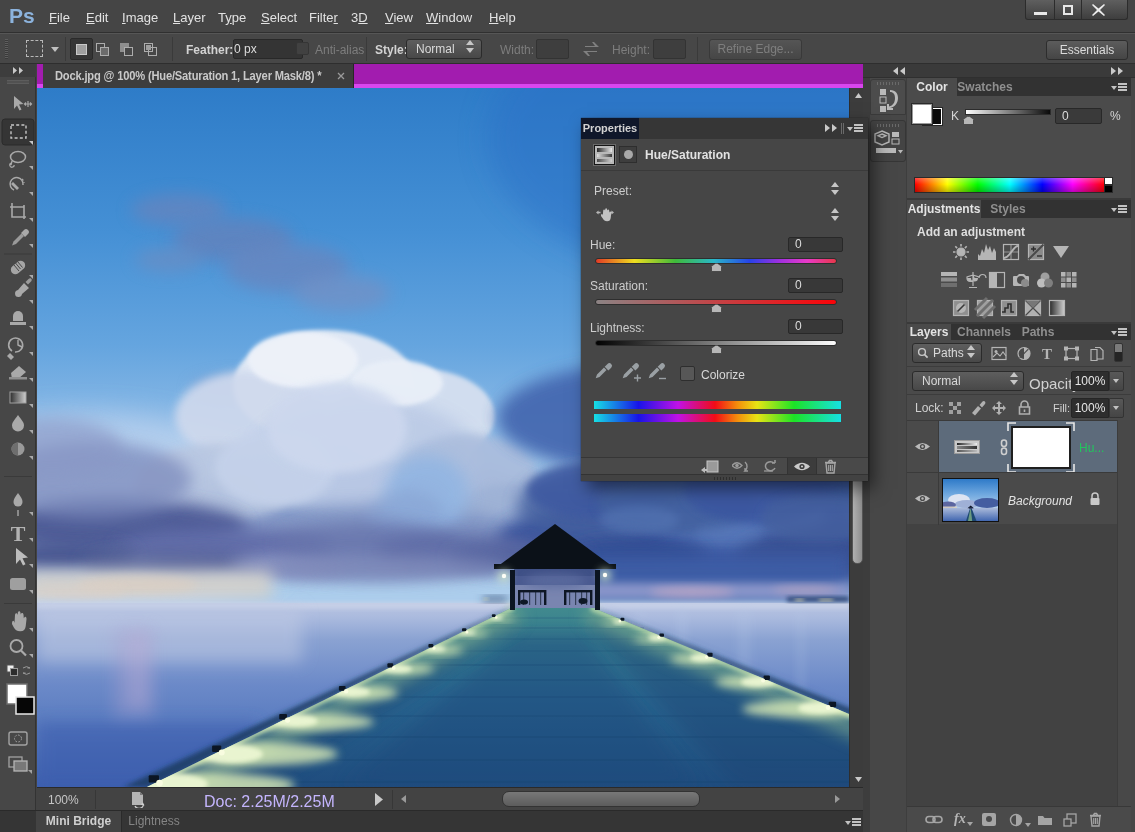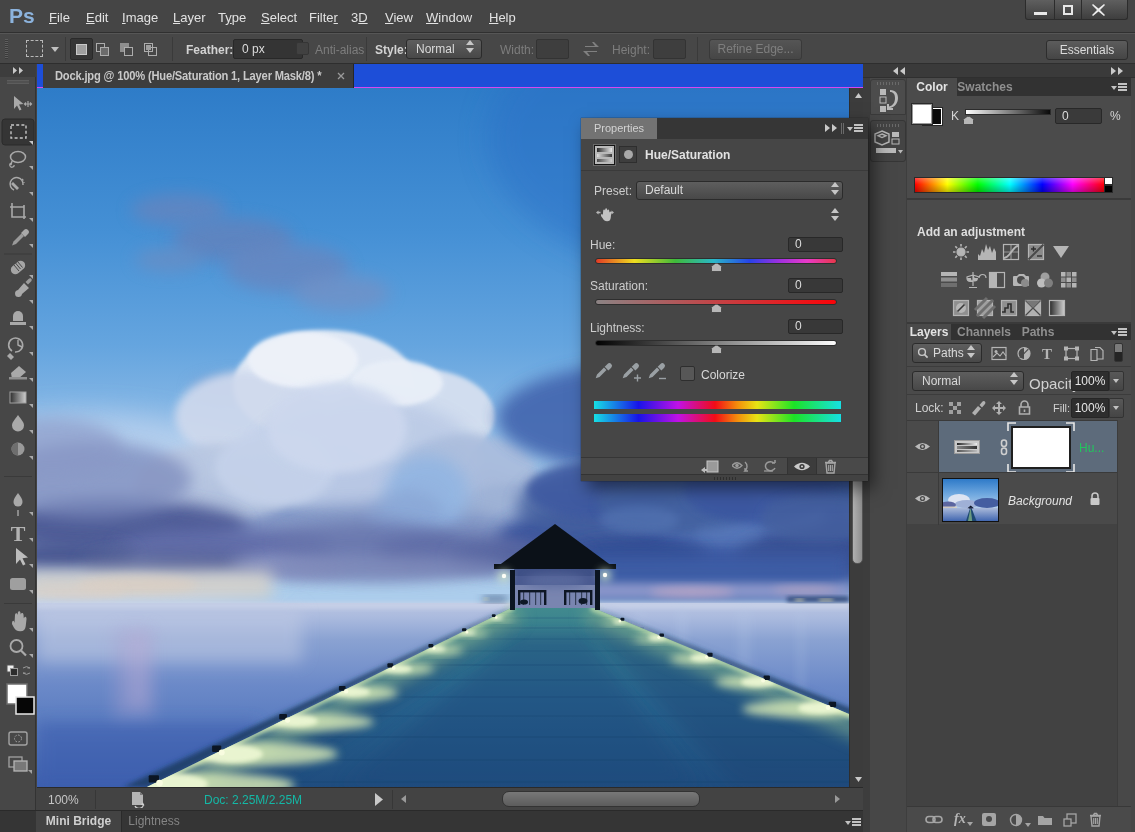--- a/index.html
+++ b/index.html
@@ -59,21 +59,21 @@
  </div>
  <div class="a" style="left:96px;top:9px;width:9px;height:9px;border:1px solid #adadad"></div>
  <div class="a" style="left:100px;top:13px;width:9px;height:9px;border:1px solid #adadad;background:#6b6b6b"></div>
  <div class="a" style="left:120px;top:9px;width:9px;height:9px;background:#8f8f8f"></div>
  <div class="a" style="left:124px;top:13px;width:9px;height:9px;border:1px solid #adadad;background:#474747"></div>
  <div class="a" style="left:144px;top:9px;width:9px;height:9px;border:1px solid #adadad"></div>
  <div class="a" style="left:148px;top:13px;width:9px;height:9px;border:1px solid #adadad"></div>
  <div class="a" style="left:146px;top:11px;width:5px;height:5px;background:#9f9f9f"></div>
  <div class="a" style="left:172px;top:3px;width:1px;height:24px;background:#3a3a3a"></div>
  <div class="lbl" style="left:186px;top:9px;color:#d3d3d3;font-weight:bold">Feather:</div>
- <div class="well" style="left:233px;top:5px;width:70px;height:20px;padding-left:8px">0 px</div>
+ <div class="well" style="left:233px;top:5px;width:70px;height:20px;">0 px</div>
  <div class="a" style="left:296px;top:8px;width:13px;height:13px;background:#414141;border:1px solid #353535;border-radius:2px"></div>
  <div class="lbl dim" style="left:315px;top:9px">Anti-alias</div>
  <div class="a" style="left:366px;top:3px;width:1px;height:24px;background:#3a3a3a"></div>
  <div class="lbl" style="left:375px;top:9px;color:#d3d3d3;font-weight:bold">Style:</div>
  <div class="dd" style="left:406px;top:5px;width:76px;height:20px;line-height:18px;padding-left:9px">Normal</div>
  <div class="ud" style="left:466px;top:6px"></div>
  <div class="lbl dim" style="left:500px;top:9px">Width:</div>
  <div class="well" style="left:536px;top:5px;width:33px;height:20px;background:#3e3e3e;border-color:#333"></div>
  <svg class="a" style="left:581px;top:7px" width="20" height="16" viewBox="0 0 20 16">
       <path d="M4 5 h10 l-3 -4 l2 0 l5 5 l-14 0z M16 11 h-10 l3 4 l-2 0 l-5 -5 l14 0z" fill="#808080"></path>
@@ -192,39 +192,39 @@
  <circle cx="18" cy="674.5" r="3.5" fill="none" stroke="#a2a2a2" stroke-dasharray="1.8 1.4"></circle>
 
  <rect x="9" y="693" width="13" height="10" fill="none" stroke="#a2a2a2" stroke-width="1.3"></rect>
  <rect x="14" y="697" width="13" height="10" fill="#787878" stroke="#b5b5b5" stroke-width="1.3"></rect>
  <path d="M28 706 l4 0 l0 4z" fill="#a2a2a2"></path>
 </svg>
 </div>
 
 <div class="a" style="left:37px;top:64px;width:826px;height:746px;background:#3f3f3f">
 
- <div class="a" style="left:0;top:0;width:826px;height:24px;background:#1d4ed8;border-bottom:1px solid #d946ef">
+ <div class="a" style="left:0;top:0;width:826px;height:24px;background:#a21caf;border-bottom:4px solid #d946ef">
   <div class="a" style="left:6px;top:0;width:311px;height:24px;background:#3d3d3d;border-right:1px solid #262626;overflow:hidden">
    <span class="a" style="left:12px;top:5px;font-size:12px;font-weight:bold;color:#c9c9c9;letter-spacing:-0.2px;white-space:nowrap;transform:scaleX(0.93);transform-origin:0 0">Dock.jpg @ 100% (Hue/Saturation 1, Layer Mask/8) *</span>
    <svg class="a" style="left:294px;top:8px" width="8" height="8" viewBox="0 0 8 8">
           <path d="M1 1 L7 7 M7 1 L1 7" stroke="#9a9a9a" stroke-width="1.3"></path>
         </svg>
   </div>
  </div>
 
  <div class="a" style="left:0;top:723px;width:826px;height:23px;background:#434343;border-top:1px solid #2a2a2a">
   <span class="a" style="left:11px;top:5px;font-size:12px;color:#c6c6c6">100%</span>
   <div class="a" style="left:58px;top:2px;width:1px;height:19px;background:#373737"></div>
   <svg class="a" style="left:92px;top:3px" width="17" height="17" viewBox="0 0 17 17">
         <path d="M3 1 h8 l3 3 v10 h-11z" fill="#b5b5b5"></path>
         <path d="M11 1 l3 3 h-3z" fill="#7a7a7a"></path>
         <path d="M6 15 a4.5 4.5 0 0 0 8.5-2" fill="none" stroke="#d0d0d0" stroke-width="1.3"></path>
         <path d="M15.5 14.5 l-1.5-3 l-2.5 2z" fill="#d0d0d0"></path>
       </svg>
-  <span class="a" style="left:167px;top:5px;font-size:12px;color:#14b8a6">Doc: 2.25M/2.25M</span>
+  <span class="a" style="left:167px;top:5px;font-size:16px;color:#c4b5fd">Doc: 2.25M/2.25M</span>
   <svg class="a" style="left:337px;top:5px" width="10" height="13" viewBox="0 0 10 13">
         <path d="M1 0 L9 6.5 L1 13z" fill="#c9c9c9"></path>
       </svg>
   <div class="a" style="left:355px;top:2px;width:1px;height:19px;background:#373737"></div>
 
   <svg class="a" style="left:363px;top:6px" width="7" height="10" viewBox="0 0 7 10">
         <path d="M6 1 L1 5 L6 9z" fill="#9a9a9a"></path>
       </svg>
   <div class="a" style="left:465px;top:3px;width:198px;height:16px;background:linear-gradient(#787878,#5c5c5c);border:1px solid #333;border-radius:7px"></div>
   <svg class="a" style="left:797px;top:6px" width="7" height="10" viewBox="0 0 7 10">
@@ -521,20 +521,25 @@
    <div class="a" style="left:58px;top:13px;width:86px;height:6px;background:linear-gradient(90deg,#fdfdfd,#0a0a0a);border:1px solid #2c2c2c"></div>
    <div class="thumbp" style="left:56px;top:20px"></div>
    <div class="well" style="left:148px;top:12px;width:47px;height:16px;line-height:14px;padding-left:6px;background:#3a3a3a">0</div>
    <span class="lbl" style="left:203px;top:13px;color:#d5d5d5">%</span>
    <div class="a" style="left:7px;top:81px;width:192px;height:16px;border:1px solid #2a2a2a;background:linear-gradient(rgba(255,255,255,.28),rgba(255,255,255,0) 45%,rgba(0,0,0,.25)),linear-gradient(90deg,#f00,#ff0 17%,#0f0 33%,#0ff 50%,#00f 67%,#f0f 83%,#f00)"></div>
    <div class="a" style="left:197px;top:81px;width:9px;height:8px;background:#fff;border:1px solid #2a2a2a"></div>
    <div class="a" style="left:197px;top:89px;width:9px;height:8px;background:#000;border:1px solid #2a2a2a"></div>
   </div>
 
   <div class="a" style="left:0;top:120px;width:224px;height:2px;background:#3a3a3a"></div>
+  <div class="tabbar" style="left:0;top:122px;width:224px;height:18px">
+   <div class="ptab" style="left:0;width:74px;line-height:18px">Adjustments</div>
+   <div class="itab" style="left:80px;width:42px;line-height:18px">Styles</div>
+   <div class="pmenu" style="left:204px;top:5px"></div>
+  </div>
   <div class="a" style="left:0;top:140px;width:224px;height:104px;background:#4b4b4b">
    <div class="lbl" style="left:10px;top:7px;font-weight:bold;color:#dedede">Add an adjustment</div>
    <svg class="a" style="left:0;top:24px" width="224" height="80" viewBox="0 0 224 80">
     <g fill="none" stroke="#b5b5b5" stroke-width="1.2">
 
      <g transform="translate(46,2)">
               <circle cx="8" cy="8" r="4" fill="#b5b5b5"></circle>
               <g stroke-width="1.6">
                 <path d="M8 0 v2.5 M8 13.5 v2.5 M0 8 h2.5 M13.5 8 h2.5 M2.3 2.3 l1.8 1.8 M11.9 11.9 l1.8 1.8 M13.7 2.3 l-1.8 1.8 M4.1 11.9 l-1.8 1.8"></path>
               </g>
@@ -799,42 +804,41 @@
           <path d="M1 3.5 h11 M4.5 3 l1 -1.5 h2 l1 1.5"></path>
           <path d="M4.7 6 v6 M6.5 6 v6 M8.3 6 v6" stroke-width="1.1"></path>
         </g>
       </svg>
   </div>
 </div>
 
 <div class="a" style="left:581px;top:118px;width:287px;height:363px;background:#464646;box-shadow:6px 8px 16px rgba(0,0,0,.5),0 0 1px #222">
 
  <div class="a" style="left:0;top:0;width:287px;height:21px;background:#363636">
-  <div class="a" style="left:0;top:0;width:76px;height:21px;background:#737373;color:#d2d2d2;font-weight:normal;font-size:11px;line-height:20px;text-align:center">Properties</div>
+  <div class="a" style="left:0;top:0;width:58px;height:21px;background:#0f172a;color:#d2d2d2;font-weight:bold;font-size:11px;line-height:20px;text-align:center">Properties</div>
   <svg class="a" style="left:243px;top:6px" width="14" height="8" viewBox="0 0 14 8">
         <path d="M1 0 L6 4 L1 8z M8 0 L13 4 L8 8z" fill="#c9c9c9"></path>
       </svg>
   <div class="a" style="left:260px;top:5px;width:1px;height:11px;background:#6a6a6a"></div>
   <div class="a" style="left:262px;top:5px;width:1px;height:11px;background:#6a6a6a"></div>
   <div class="pmenu" style="left:266px;top:6px"></div>
  </div>
 
  <div class="a" style="left:13px;top:27px;width:21px;height:20px;background:#b9b9b9;border:1px solid #161616;box-shadow:0 0 0 1px #6a6a6a">
   <div class="a" style="left:2px;top:2px;width:15px;height:4px;background:linear-gradient(90deg,#2a2a2a,#e8e8e8)"></div>
   <div class="a" style="left:2px;top:7.5px;width:15px;height:3.5px;background:linear-gradient(90deg,#e0e0e0,#3a3a3a)"></div>
   <div class="a" style="left:2px;top:12.5px;width:15px;height:3.5px;background:linear-gradient(90deg,#4a4a4a,#d0d0d0)"></div>
  </div>
  <div class="a" style="left:38px;top:28px;width:18px;height:17px;background:#3e3e3e;border:1px solid #2e2e2e">
   <div class="a" style="left:3.5px;top:3px;width:9px;height:9px;background:#a9a9a9;border-radius:50%"></div>
  </div>
  <div class="a" style="left:64px;top:30px;font-size:12px;font-weight:bold;color:#e2e2e2">Hue/Saturation</div>
  <div class="a" style="left:0;top:52px;width:287px;height:1px;background:#3a3a3a"></div>
 
  <div class="a lbl" style="left:0;top:66px;width:51px;text-align:right;color:#cdcdcd">Preset:</div>
- <div class="dd" style="left:55px;top:63px;width:207px;height:19px;line-height:17px;padding-left:8px">Default</div>
  <div class="ud" style="left:250px;top:64px"></div>
 
  <svg class="a" style="left:14px;top:89px" width="20" height="20" viewBox="0 0 20 20">
       <g fill="#c2c2c2">
         <path d="M6 9 c0 -2.5 1.5 -2.5 1.8 -0.6 l0.4 -4.8 c0.2 -1.6 1.6 -1.6 1.8 0 l0.2 -1.2 c0.2 -1.5 1.7 -1.5 1.9 0 l0.2 1 c0.3 -1.3 1.7 -1.2 1.9 0.2 l0.2 2.2 c0.7 -1.6 2 -1.2 1.8 0.7 l-0.5 4.5 c-0.2 2 -1.3 3.3 -3.6 3.3 c-2.3 0 -3.2 -1 -4.3 -2.8z"></path>
         <path d="M1 5.5 l2.5 -2 v1.2 h2 v1.6 h-2 v1.2z M19 5.5 l-2.5 -2 v1.2 h-2 v1.6 h2 v1.2z" opacity="0.9"></path>
       </g>
     </svg>
  <div class="ud" style="left:250px;top:90px"></div>
 

